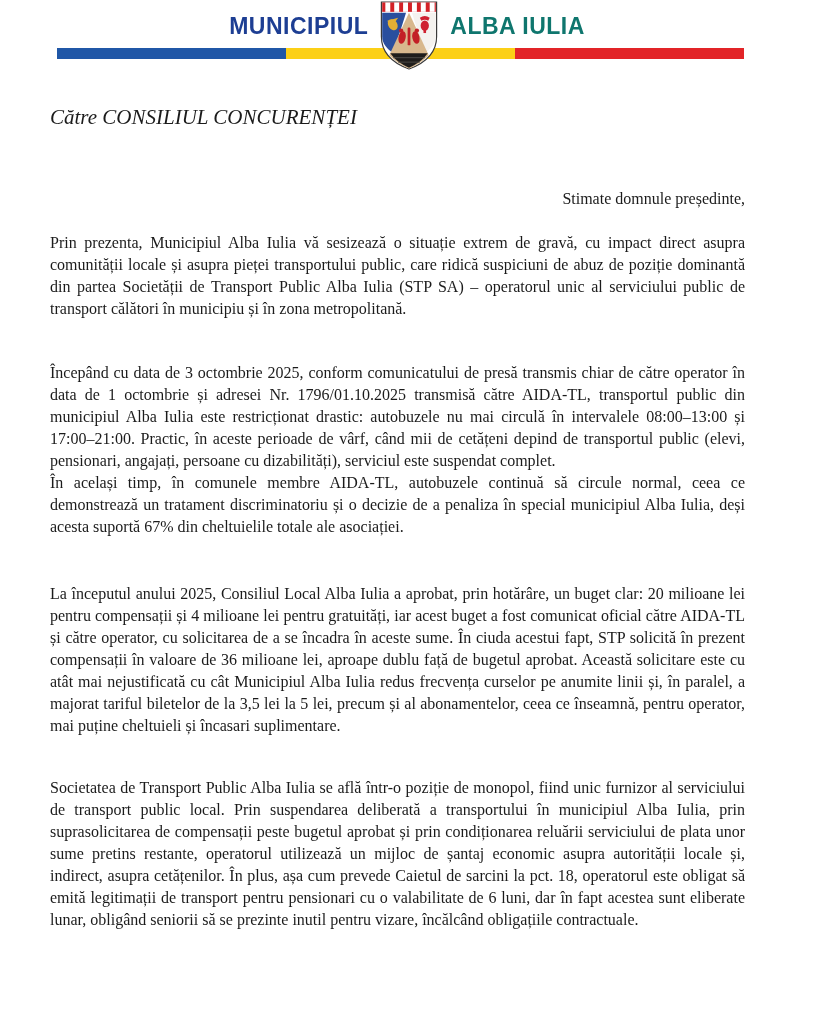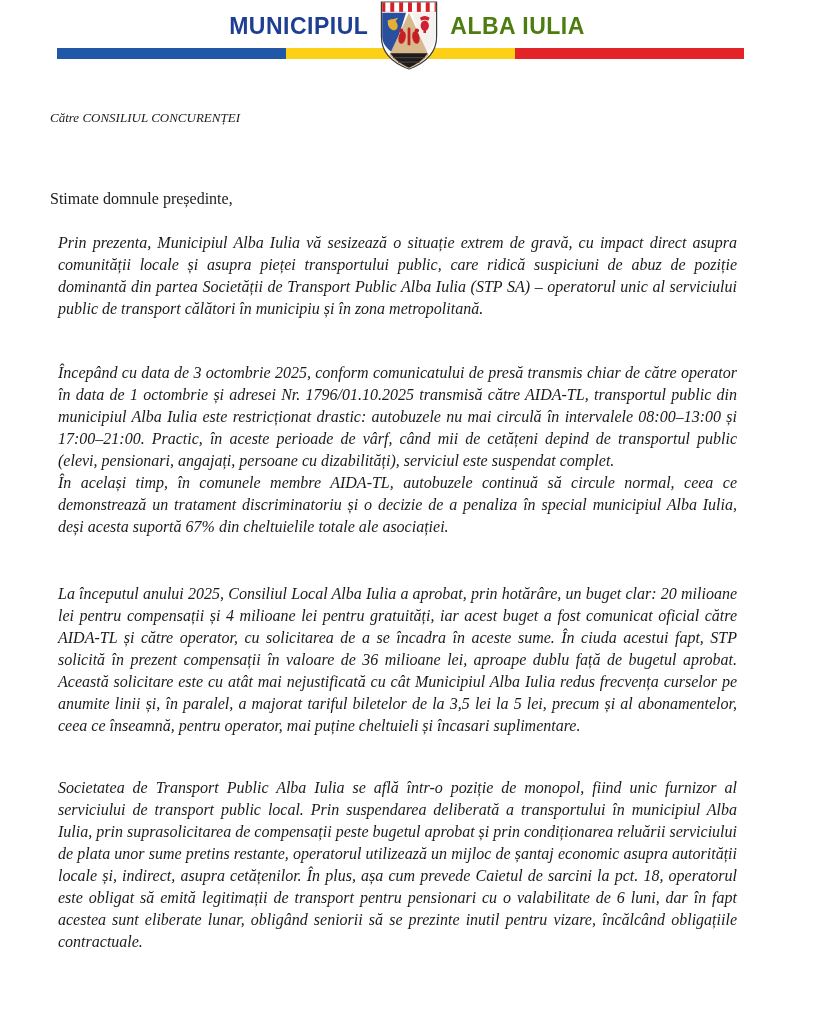--- a/index.html
+++ b/index.html
@@ -31,25 +31,25 @@
   .coa{width:64px;height:69px;flex:0 0 auto;margin-top:1px;}
 
   
   .content{
     padding:0 69px 0 50px;
     font-size:16px;line-height:22px;
     text-align:justify;
   }
   .recipient{
     margin-top:34px;
-    font-style:italic;font-size:13px;line-height:27px;
+    font-style:italic;font-size:21px;line-height:27px;
     text-align:left;
   }
-  .salutation{margin-top:57px;line-height:22px;text-align:left;}
-  .para{margin:8px;font-style:italic;}
+  .salutation{margin-top:57px;line-height:22px;text-align:right;}
+  .para{margin:0;}
   .para-1{margin-top:22px;}
   .para-2{margin-top:42px;}
   .para-3{margin-top:45px;}
   .para-4{margin-top:40px;}
 </style>
 </head>
 <body>
 
 <div class="page">
 
@@ -98,21 +98,21 @@
           <ellipse cx="25" cy="37" rx="3.6" ry="6.5" transform="rotate(12 25 37)"></ellipse>
           <ellipse cx="39" cy="37" rx="3.6" ry="6.5" transform="rotate(-12 39 37)"></ellipse>
           <circle cx="24" cy="30" r="2.2"></circle>
           <circle cx="40" cy="30" r="2.2"></circle>
         </g>
 
         <path d="M13,53 L51,53 C45,61 39,64.5 32,67.8 C25,64.5 19,61 13,53 Z" fill="#1f1d1b"></path>
         <path d="M16,57.5 h32 M21,62 h22" stroke="#4c4a46" stroke-width="1"></path>
       </svg>
 
-      <span class="brand-text" style="color:#4d7c0f">ALBA IULIA</span>
+      <span class="brand-text" style="color:#0f766e">ALBA IULIA</span>
     </div>
   </div>
 
   <div class="content">
 
     <div class="recipient">
       <div>Către CONSILIUL CONCURENȚEI</div>
     </div>
 
     <div class="salutation">Stimate domnule președinte,</div>

